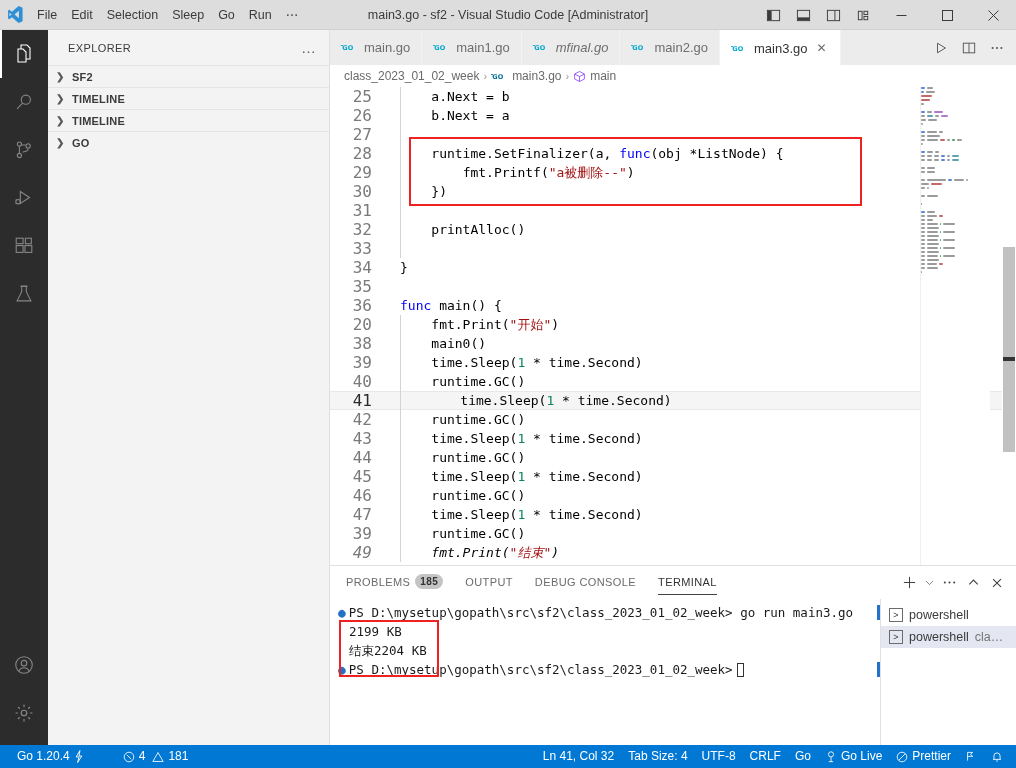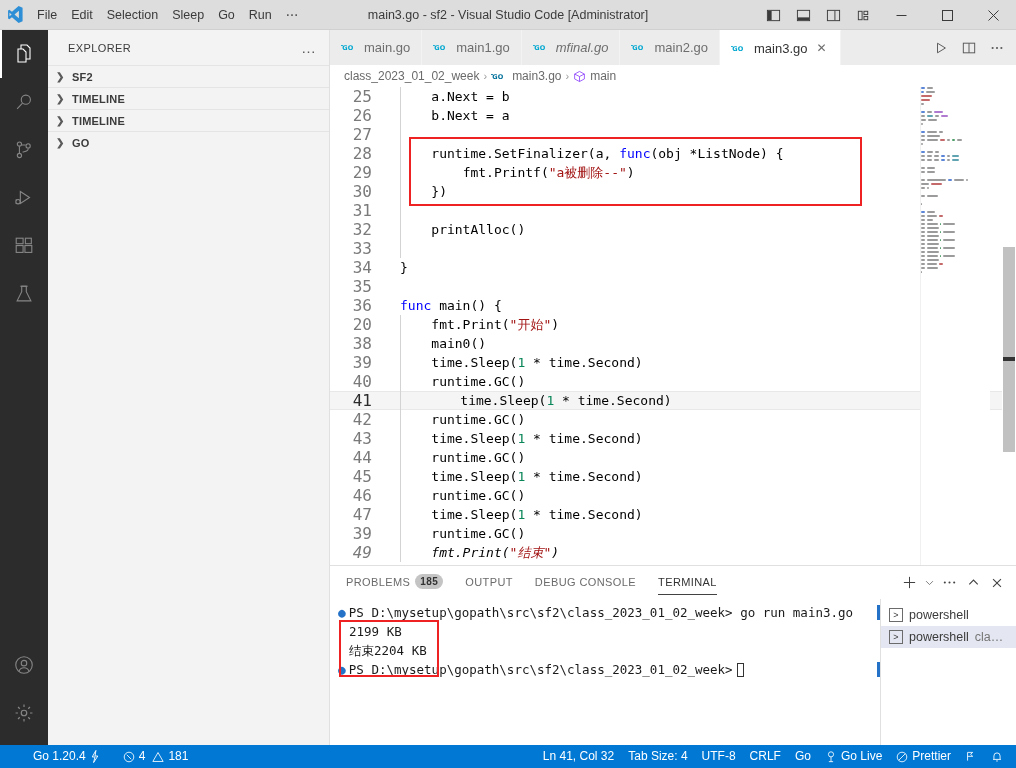--- a/index.html
+++ b/index.html
@@ -172,21 +172,21 @@
     width:14px; height:14px; border:1px solid #6b6b6b; display:flex; align-items:center;
     justify-content:center; font-size:9px; color:#3b3b3b; line-height:1;
   }
   .term-item .dim { color:#767676; }
 
   
   .statusbar {
     position:absolute; left:0; bottom:0; width:1016px; height:23px;
     background:#0078d4; display:flex; align-items:center; color:#ffffff; font-size:12px;
   }
-  .sb-left { display:flex; align-items:center; padding-left:26px; gap:0; }
+  .sb-left { display:flex; align-items:center; padding-left:10px; gap:16px; }
   .sb-right { margin-left:auto; display:flex; align-items:flex-end; padding-right:6px; }
   .sb-cell { padding:0 7px; height:23px; line-height:23px; display:flex; align-items:center; gap:4px; white-space:nowrap; }
   svg { display:block; }
 </style>
 </head>
 <body>
 
 <div id="app">
 
   <div class="titlebar">

